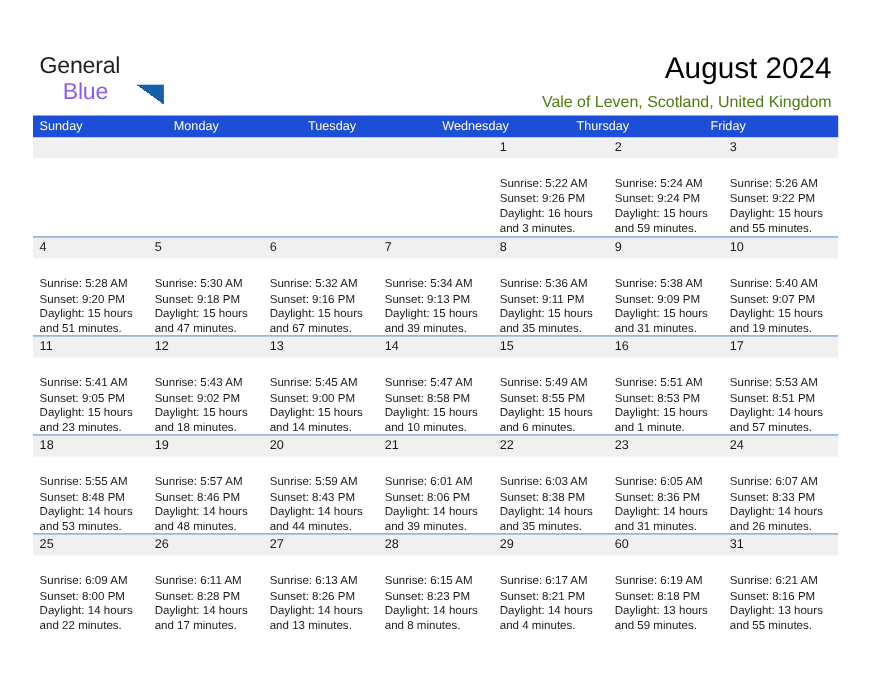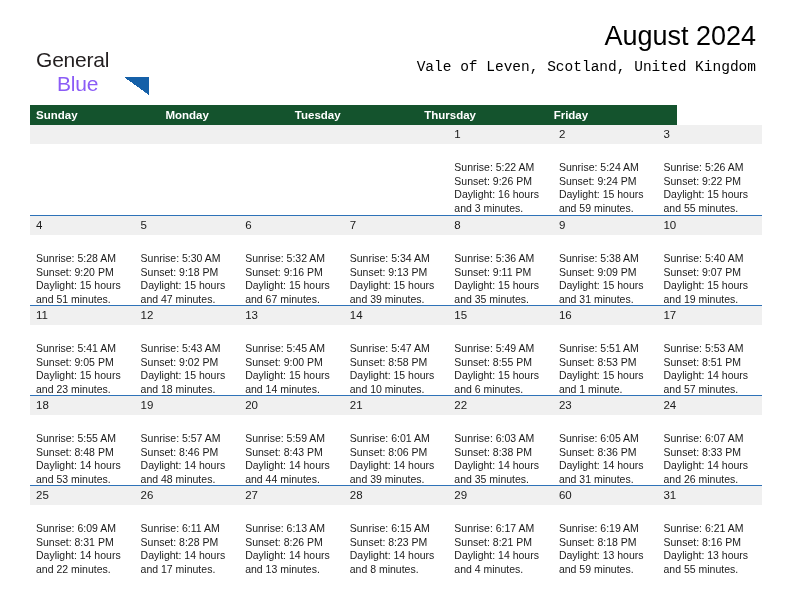--- a/index.html
+++ b/index.html
@@ -60,51 +60,50 @@
     left: 88px;
     top: 41px;
     width: 25px;
     height: 18px;
     background: linear-gradient(to bottom left, #1560a8 50%, transparent 50.2%);
   }
 
   .title-block {
     position: absolute;
     right: 36px;
-    top: 20px;
+    top: 46px;
     text-align: right;
   }
   .month-title {
     font-size: 27px;
     line-height: 32px;
     color: #000000;
     font-weight: normal;
     font-family: "Liberation Sans", sans-serif;
   }
   .location-subtitle {
     margin-top: 7px;
     font-size: 14.5px;
     line-height: 17px;
-    color: #000000;
-    font-family: Liberation Mono, monospace;
+    color: #4d7c0f;
+    font-family: Liberation Sans, sans-serif;
   }
 
   
   .calendar {
     position: absolute;
     left: 30px;
     top: 105px;
     width: 732px;
   }
   .weekday-row {
     display: flex;
-    width: 647px;
+    width: 732px;
     height: 20px;
-    background: #14532d;
-    font-weight: bold;
+    background: #1d4ed8;
   }
   .weekday-cell {
     flex: 1 1 0;
     color: #ffffff;
     font-size: 11.5px;
     line-height: 20px;
     padding-left: 6px;
     box-sizing: border-box;
     white-space: nowrap;
     overflow: hidden;
@@ -178,20 +177,21 @@
       <div class="location-subtitle">Vale of Leven, Scotland, United Kingdom</div>
     </div>
 
   </div>
 
   <div class="calendar">
     <div class="weekday-row" id="weekday-row">
         <div class="weekday-cell">Sunday</div>
         <div class="weekday-cell">Monday</div>
         <div class="weekday-cell">Tuesday</div>
+        <div class="weekday-cell">Wednesday</div>
         <div class="weekday-cell">Thursday</div>
         <div class="weekday-cell">Friday</div>
       </div>
     <div id="weeks-container">
         <div class="week-row">
           <div class="daterow-bg"></div>
           <div class="day-cells">
             <div class="day-cell empty">
               <div class="day-number"></div>
               <div class="day-lines"></div>
@@ -441,21 +441,21 @@
             </div>
           </div>
         </div>
         <div class="week-row">
           <div class="daterow-bg"></div>
           <div class="day-cells">
             <div class="day-cell">
               <div class="day-number">25</div>
               <div class="day-lines">
                 <div class="day-line">Sunrise: 6:09 AM</div>
-                <div class="day-line">Sunset: 8:31 PM</div>
+                <div class="day-line">Sunset: 8:00 PM</div>
                 <div class="day-line">Daylight: 14 hours</div>
                 <div class="day-line">and 22 minutes.</div>
               </div>
             </div>
             <div class="day-cell">
               <div class="day-number">26</div>
               <div class="day-lines">
                 <div class="day-line">Sunrise: 6:11 AM</div>
                 <div class="day-line">Sunset: 8:28 PM</div>
                 <div class="day-line">Daylight: 14 hours</div>

